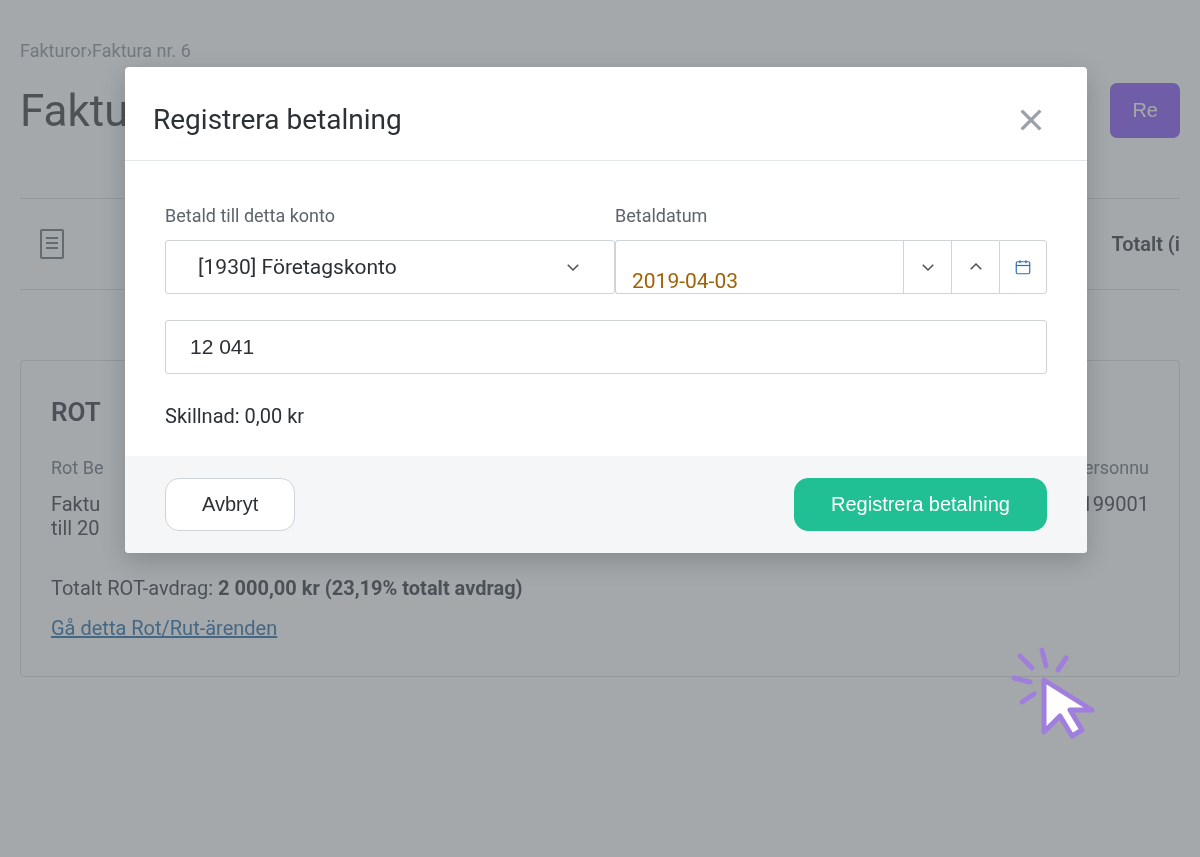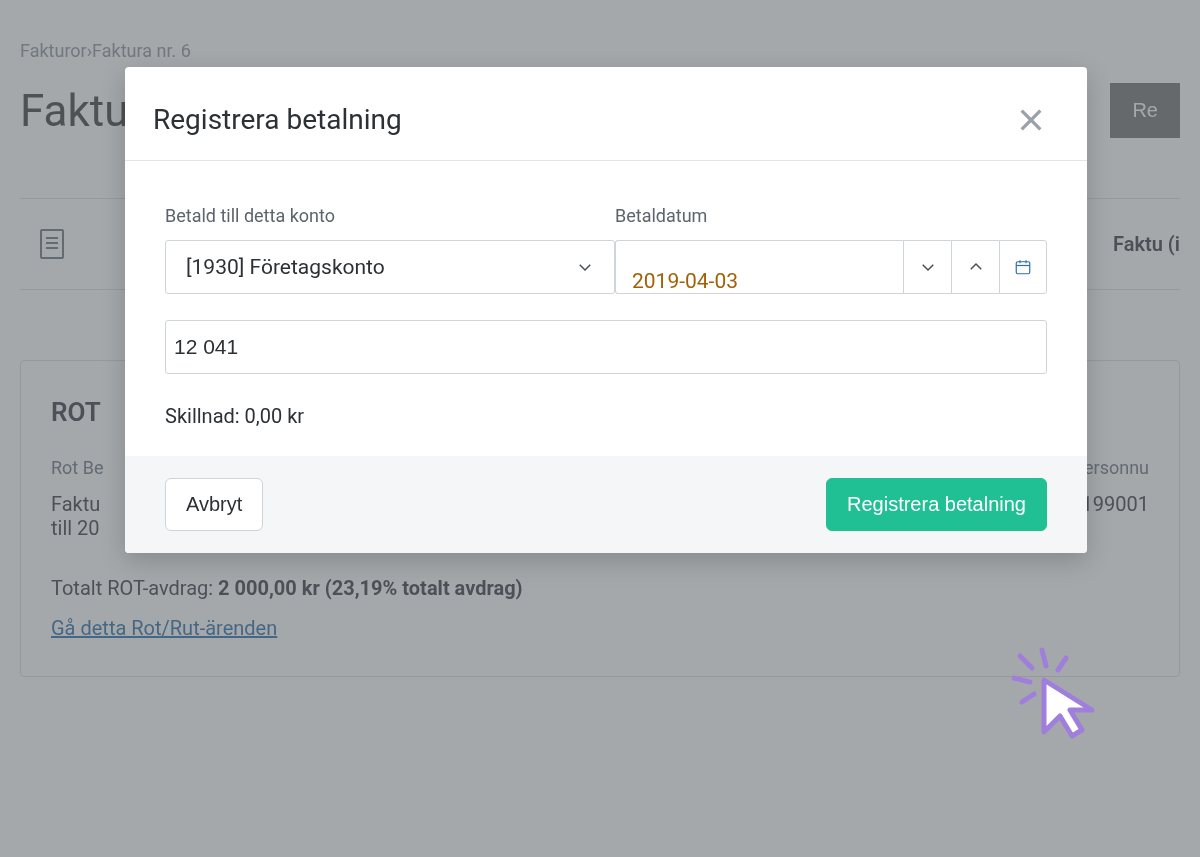--- a/index.html
+++ b/index.html
@@ -36,26 +36,26 @@
     align-items: center;
     justify-content: space-between;
     margin-bottom: 60px;
   }
   .page-title {
     font-size: 44px;
     font-weight: 400;
     color: #404040;
   }
   .bg-reg-btn {
-    background: #737373;
+    background: #8b5cf6;
     color: #fff;
     padding: 16px 22px;
     font-size: 20px;
     border: none;
-    border-radius: 0;
+    border-radius: 7px;
   }
 
   .bg-table-head {
     display: flex;
     justify-content: space-between;
     align-items: center;
     border-top: 1px solid #d9dde1;
     border-bottom: 1px solid #d9dde1;
     padding: 30px 0;
     font-size: 20px;
@@ -171,21 +171,21 @@
     margin-bottom: 14px;
   }
 
   .select {
     display: flex;
     align-items: center;
     justify-content: space-between;
     height: 54px;
     border: 1px solid #cfd4d9;
     border-radius: 3px;
-    padding: 0 20px;
+    padding: 0 32px;
     font-size: 21px;
     color: #2c3136;
     background: #fff;
     cursor: pointer;
   }
   .chev { width: 18px; height: 18px; stroke: #4a5056; stroke-width: 2; fill: none; }
 
   .date-widget {
     display: flex;
     height: 54px;
@@ -217,21 +217,21 @@
     border-right: 1px solid #cfd4d9;
     border-radius: 0 3px 3px 0;
   }
 
   .cal-icon { width: 18px; height: 18px; stroke: #2f6fa8; fill: none; stroke-width: 1.6; }
 
   .text-input {
     height: 54px;
     border: 1px solid #cfd4d9;
     border-radius: 3px;
-    padding: 0 8px;
+    padding: 0 24px;
     font-size: 21px;
     color: #2c3136;
     background: #fff;
     width: 100%;
   }
 
   .diff-line {
     font-size: 20px;
     color: #2c3136;
     margin-top: 30px;
@@ -241,22 +241,22 @@
     background: #f4f6f7;
     padding: 22px 40px;
     display: flex;
     justify-content: space-between;
     align-items: center;
     border-radius: 0 0 4px 4px;
   }
 
   .btn {
     font-size: 20px;
-    padding: 14px 20px;
-    border-radius: 6px;
+    padding: 14px 36px;
+    border-radius: 14px;
     cursor: pointer;
   }
   .btn-secondary {
     background: #ffffff;
     border: 1px solid #cfd4d9;
     color: #2c3136;
   }
   .btn-primary {
     background: #20bf94;
     border: 1px solid #20bf94;
@@ -286,21 +286,21 @@
     <span>Faktura nr. 6</span>
   </div>
 
   <div class="page-title-row">
     <div class="page-title">Faktu</div>
     <button class="bg-reg-btn">Re</button>
   </div>
 
   <div class="bg-table-head">
     <div class="bg-doc-icon"></div>
-    <div>Faktu (i</div>
+    <div>Totalt (i</div>
   </div>
 
   <div class="card">
     <h3>ROT</h3>
     <div class="card-cols">
       <span>Rot Be</span>
       <span>Personnu</span>
     </div>
     <div class="card-rowvals">
       <span>

